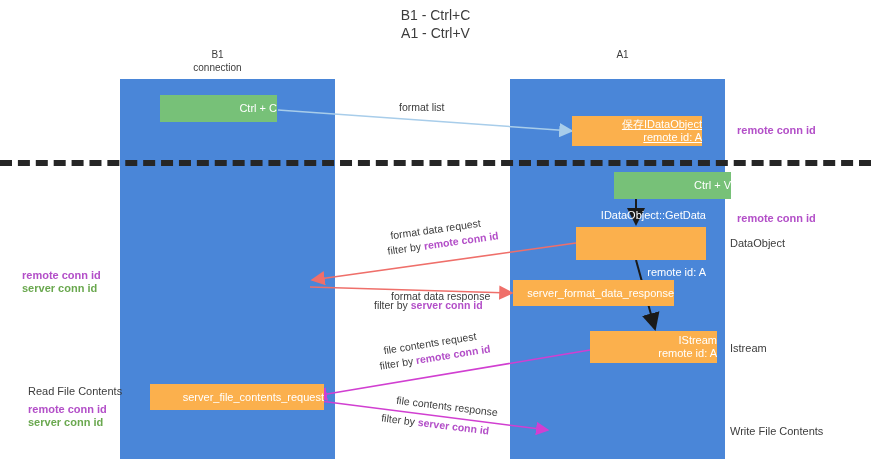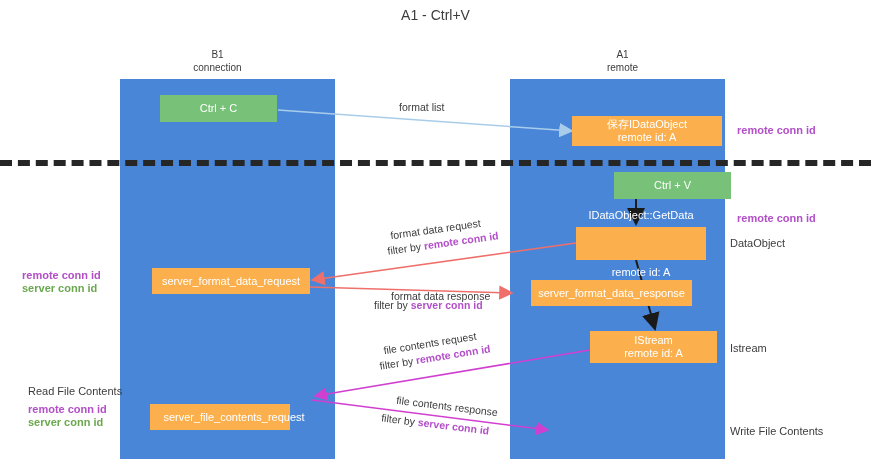--- a/index.html
+++ b/index.html
@@ -26,21 +26,21 @@
 
   
   .lane{position:absolute;background:#4a86d8;}
 
   
   svg.edges{position:absolute;left:0;top:0;width:871px;height:467px;overflow:visible;}
 
   
   .node{
     position:absolute;box-sizing:border-box;
-    display:flex;flex-direction:column;align-items:center;justify-content:center;
+    display:flex;flex-direction:column;align-items:flex-end;justify-content:center;
     color:#ffffff;font-size:11px;line-height:13px;text-align:center;
   }
   .node.green{background:#77c178;}
   .node.orange{background:#fbb04d;}
 
   
   .lbl{position:absolute;font-size:10.5px;line-height:13px;color:#3c3c3c;white-space:nowrap;}
   .lbl.dark{color:#3c3c3c;}
   .lbl .pp{color:#b34fc8;font-weight:bold;}
   .sidelbl{position:absolute;font-size:11px;line-height:14px;color:#3c3c3c;white-space:nowrap;}
@@ -52,30 +52,30 @@
     position:absolute;left:0;top:0;width:871px;height:0;
     border-top:6px dashed #262626;
   }
 </style>
 </head>
 <body>
 
 <div id="stage">
 
   <div class="title">
+    <div>B1 - Ctrl+C</div>
     <div>A1 - Ctrl+V</div>
   </div>
 
   <div class="colhead" style="left:140px;top:48px;width:155px;">
     <div>B1</div>
     <div>connection</div>
   </div>
   <div class="colhead" style="left:545px;top:48px;width:155px;">
     <div>A1</div>
-    <div>remote</div>
   </div>
 
   <div class="lane" style="left:120px;top:79px;width:215px;height:380px;"></div>
   <div class="lane" style="left:510px;top:79px;width:215px;height:380px;"></div>
 
   <svg class="edges" viewBox="0 0 871 467">
     <defs>
       <marker id="ar-blue" markerWidth="9" markerHeight="9" refX="8" refY="4.5" orient="auto">
         <path d="M0,0 L9,4.5 L0,9 z" fill="#a8cdea"></path>
       </marker>
@@ -104,48 +104,45 @@
 
     <path d="M312,400 L548,430" stroke="#d13fd1" stroke-width="1.5" fill="none" marker-end="url(#ar-mag)"></path>
   </svg>
 
   <div class="divider" style="top:160px;"></div>
 
   <div class="node green" style="left:160px;top:95px;width:117px;height:27px;">
     <span>Ctrl + C</span>
   </div>
 
-  <div class="node orange" style="left:572px;top:116px;width:150px;height:30px;">
+  <div class="node orange" style="left:572px;top:116px;width:130px;height:30px;text-decoration:underline;">
     <span>保存IDataObject</span>
     <span>remote id: A</span>
   </div>
 
   <div class="node green" style="left:578px;top:172px;width:117px;height:27px;margin-left:36px;">
     <span>Ctrl + V</span>
   </div>
 
   <div class="node orange" style="left:576px;top:227px;width:130px;height:33px;gap:44px;">
     <span>IDataObject::GetData</span>
     <span>remote id: A</span>
   </div>
 
-  <div class="node orange" style="left:152px;top:268px;width:158px;height:26px;">
-    <span>server_format_data_request</span>
-  </div>
 
-  <div class="node orange" style="left:513px;top:280px;width:161px;height:26px;margin-left:18px;">
+  <div class="node orange" style="left:513px;top:280px;width:161px;height:26px;">
     <span>server_format_data_response</span>
   </div>
 
   <div class="node orange" style="left:590px;top:331px;width:127px;height:32px;">
     <span>IStream</span>
     <span>remote id: A</span>
   </div>
 
-  <div class="node orange" style="left:150px;top:404px;width:140px;height:26px;padding-left:28px;">
+  <div class="node orange" style="left:150px;top:384px;width:174px;height:26px;padding-left:28px;">
     <span>server_file_contents_request</span>
   </div>
 
 
   <div class="lbl dark" style="left:399px;top:101px;">format list</div>
 
   <div class="lbl dark" style="left:390px;top:223px;transform:rotate(-8deg);">format data request</div>
   <div class="lbl dark" style="left:387px;top:237px;transform:rotate(-8deg);">
     <span>filter by </span><span class="pp">remote conn id</span>
   </div>

